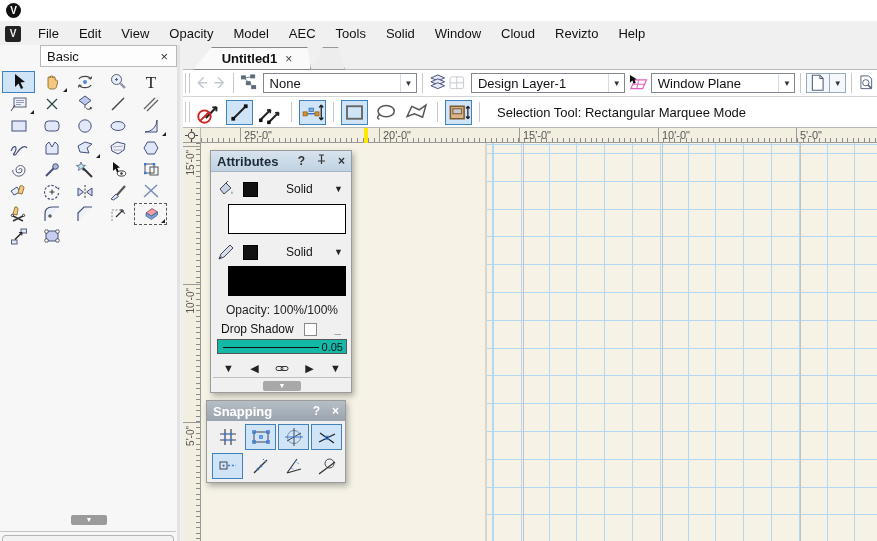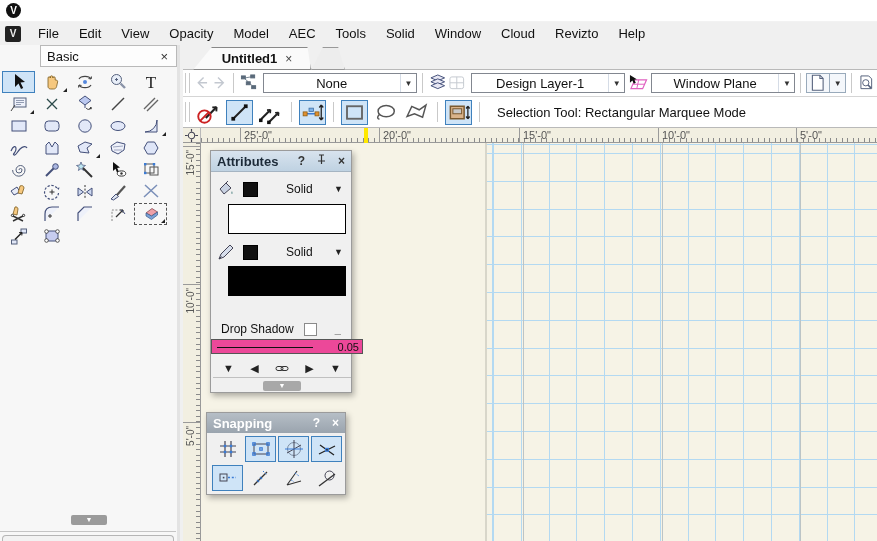--- a/index.html
+++ b/index.html
@@ -38,21 +38,21 @@
   .doc-tab { position:absolute; left:10px; top:2px; width:118px; height:23px; background:#fafafa; clip-path:polygon(0 100%, 16% 0, 97% 0, 100% 100%); display:flex; align-items:center; justify-content:center; gap:8px; border:1px solid #888; }
   .doc-tab-label { font-size:13px; font-weight:bold; color:#111; padding-left:10px; }
   .doc-tab-close { font-size:12px; color:#444; }
   .doc-tab-stub { position:absolute; left:128px; top:2px; width:34px; height:23px; background:#ededed; clip-path:polygon(0 100%, 35% 0, 80% 0, 100% 100%); border:1px solid #999; }
 
   .view-bar { position:absolute; left:0; top:25px; width:694px; height:27px; background:#fff; border-bottom:1px solid #d5d5d5; display:flex; align-items:center; }
   .grip { width:5px; height:20px; border-left:1px solid #c9c9c9; border-right:1px solid #c9c9c9; margin:0 3px 0 2px; }
   .vsep { width:1px; height:20px; background:#c9c9c9; margin:0 5px; }
   .nav-arrow { width:18px; height:18px; display:flex; align-items:center; justify-content:center; }
   .combo { height:20px; background:#fff; border:1px solid #828790; display:flex; align-items:center; }
-  .combo-text { font-size:13px; color:#111; padding:0 6px; flex:1; white-space:nowrap; overflow:hidden;text-align:center; }
+  .combo-text { font-size:13px; color:#111; padding:0 6px; flex:1; white-space:nowrap; overflow:hidden; }
   .combo-arrow { width:16px; height:100%; display:flex; align-items:center; justify-content:center; font-size:8px; color:#333; border-left:1px solid #d5dce6; }
   .tb-icon { width:20px; height:20px; display:flex; align-items:center; justify-content:center; }
   .tb-btn { height:20px; border:1px solid #9ab; background:#f4f7fb; display:flex; align-items:center; justify-content:center; }
 
   .mode-bar { position:absolute; left:0; top:52px; width:694px; height:31px; background:#fff; border-bottom:1px solid #b9b9b9; display:flex; align-items:center; }
   .mode-btn { width:27px; height:25px; display:flex; align-items:center; justify-content:center; margin:0 2px; }
   .mode-btn.selected { background:#cfe4f7; border:1.5px solid #3f81bd; }
   .mode-status { font-size:13px; color:#111; margin-left:12px; white-space:nowrap; }
 
   
@@ -83,29 +83,29 @@
   .attr-title { height:21px; background:linear-gradient(#d8e3ee,#bfd2e2); display:flex; align-items:center; border-bottom:1px solid #a5b4c2; }
   .attr-title-text { font-size:13px; font-weight:bold; color:#1c2a38; padding-left:6px; flex:1; }
   .attr-title-btn { font-size:12px; font-weight:bold; color:#333; padding:0 6px; }
   .attr-row { position:absolute; left:0; width:142px; height:18px; display:flex; align-items:center; }
   .swatch { width:15px; height:15px; background:#111; border:1px solid #000; }
   .attr-style { font-size:12px; color:#111; }
   .attr-drop { font-size:9px; color:#222; }
   .preview-box { position:absolute; left:17px; width:118px; height:30px; border:1px solid #000; }
   .attr-opacity { position:absolute; left:0; width:142px; text-align:center; font-size:12px; color:#222; }
   .attr-checkbox { width:13px; height:13px; border:1px solid #8a8a8a; background:#fff; }
-  .weight-field { position:absolute; left:0; width:152px; height:15px; border:1px solid #555; background:#ec4899; }
+  .weight-field { position:absolute; left:6px; width:130px; height:15px; border:1px solid #555; background:#14b8a6; }
   .weight-line { position:absolute; left:5px; top:7px; width:96px; height:1px; background:#111; }
   .weight-val { position:absolute; right:3px; top:1px; font-size:11px; color:#111; }
   .attr-arrows { position:absolute; left:0; width:142px; display:flex; justify-content:space-between; padding:0 12px; align-items:center; }
   .attr-arrow { font-size:11px; color:#222; }
   .attr-sep { position:absolute; left:2px; width:138px; border-top:1px solid #c0c0c0; }
   .attr-collapse { position:absolute; left:52px; width:38px; height:10px; background:#a8a8a8; border-radius:2px; color:#fff; font-size:7px; line-height:10px; text-align:center; }
 
-  .snap-palette { left:206px; top:412px; width:140px; height:83px; }
+  .snap-palette { left:206px; top:400px; width:140px; height:83px; }
   .snap-title { height:20px; background:linear-gradient(#b6bec6,#9aa4ae); display:flex; align-items:center; }
   .snap-title-text { font-size:13px; font-weight:bold; color:#fff; padding-left:6px; flex:1; }
   .snap-title-btn { font-size:12px; font-weight:bold; color:#fff; padding:0 6px; }
   .snap-row { display:flex; margin:3px 0 0 5px; }
   .snap-btn { width:31px; height:26px; display:flex; align-items:center; justify-content:center; margin-right:2px; border:1.5px solid transparent; }
   .snap-btn.selected { background:#cfe4f7; border:1.5px solid #3f81bd; }
   .snap-btn svg { width:22px; height:22px; }
 </style>
 </head>
 <body>
@@ -600,20 +600,21 @@
           <svg viewBox="0 0 20 20" fill="none">
             <path d="M3 17 L5 12 L14 3 L17 6 L8 15 Z" fill="#d8dfec" stroke="#445"></path>
             <path d="M3 17 L5.5 14.5" stroke="#445"></path>
           </svg>
         </span>
       <span class="swatch" style="margin-left:7px;"></span>
       <span class="attr-style" style="margin-left:28px;">Solid</span>
       <span class="attr-drop" style="margin-left:auto; margin-right:10px;">▼</span>
     </div>
     <div class="preview-box" style="top:115px; background:#000000;"></div>
+    <div class="attr-opacity" style="top:152px;">Opacity: 100%/100%</div>
     <div class="attr-row" style="top:169px;">
       <span class="attr-style" style="margin-left:10px;">Drop Shadow</span>
       <span class="attr-checkbox" style="margin-left:10px;"></span>
       <span style="font-size:11px; color:#888; margin-left:18px;">_</span>
     </div>
     <div class="weight-field" style="top:188px;">
       <span class="weight-line"></span>
       <span class="weight-val">0.05</span>
     </div>
     <div class="attr-arrows" style="top:208px;">

